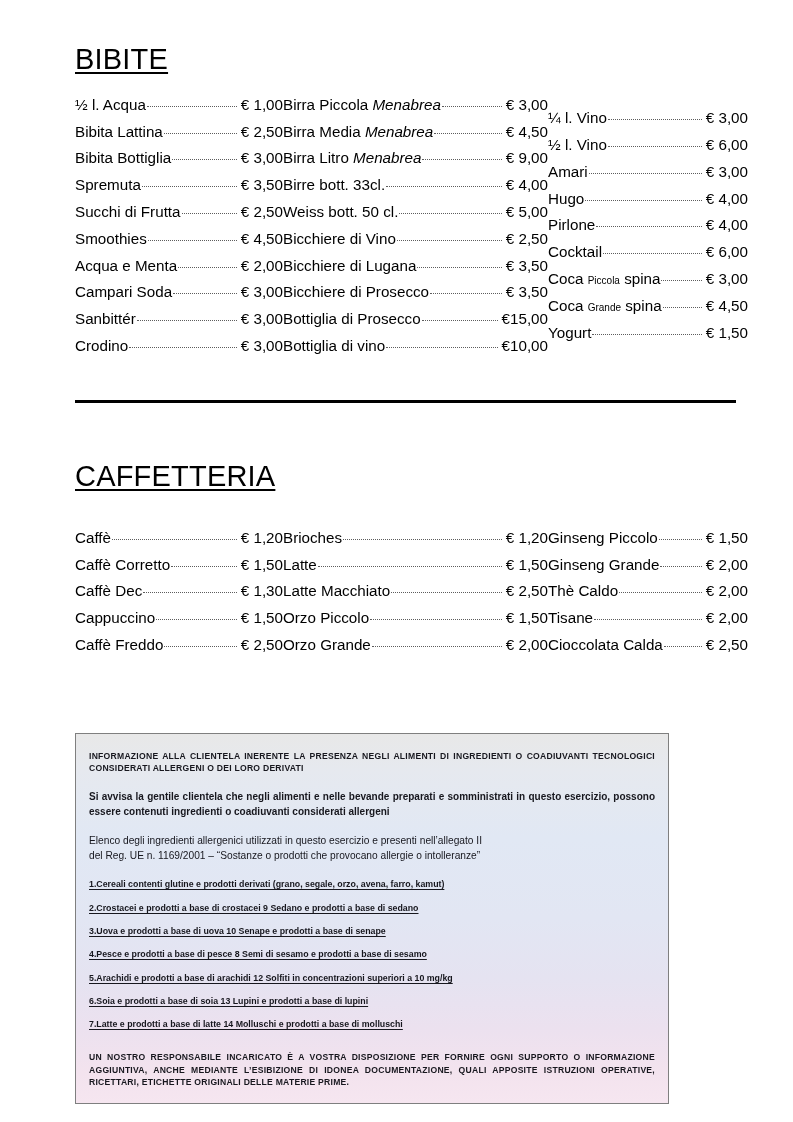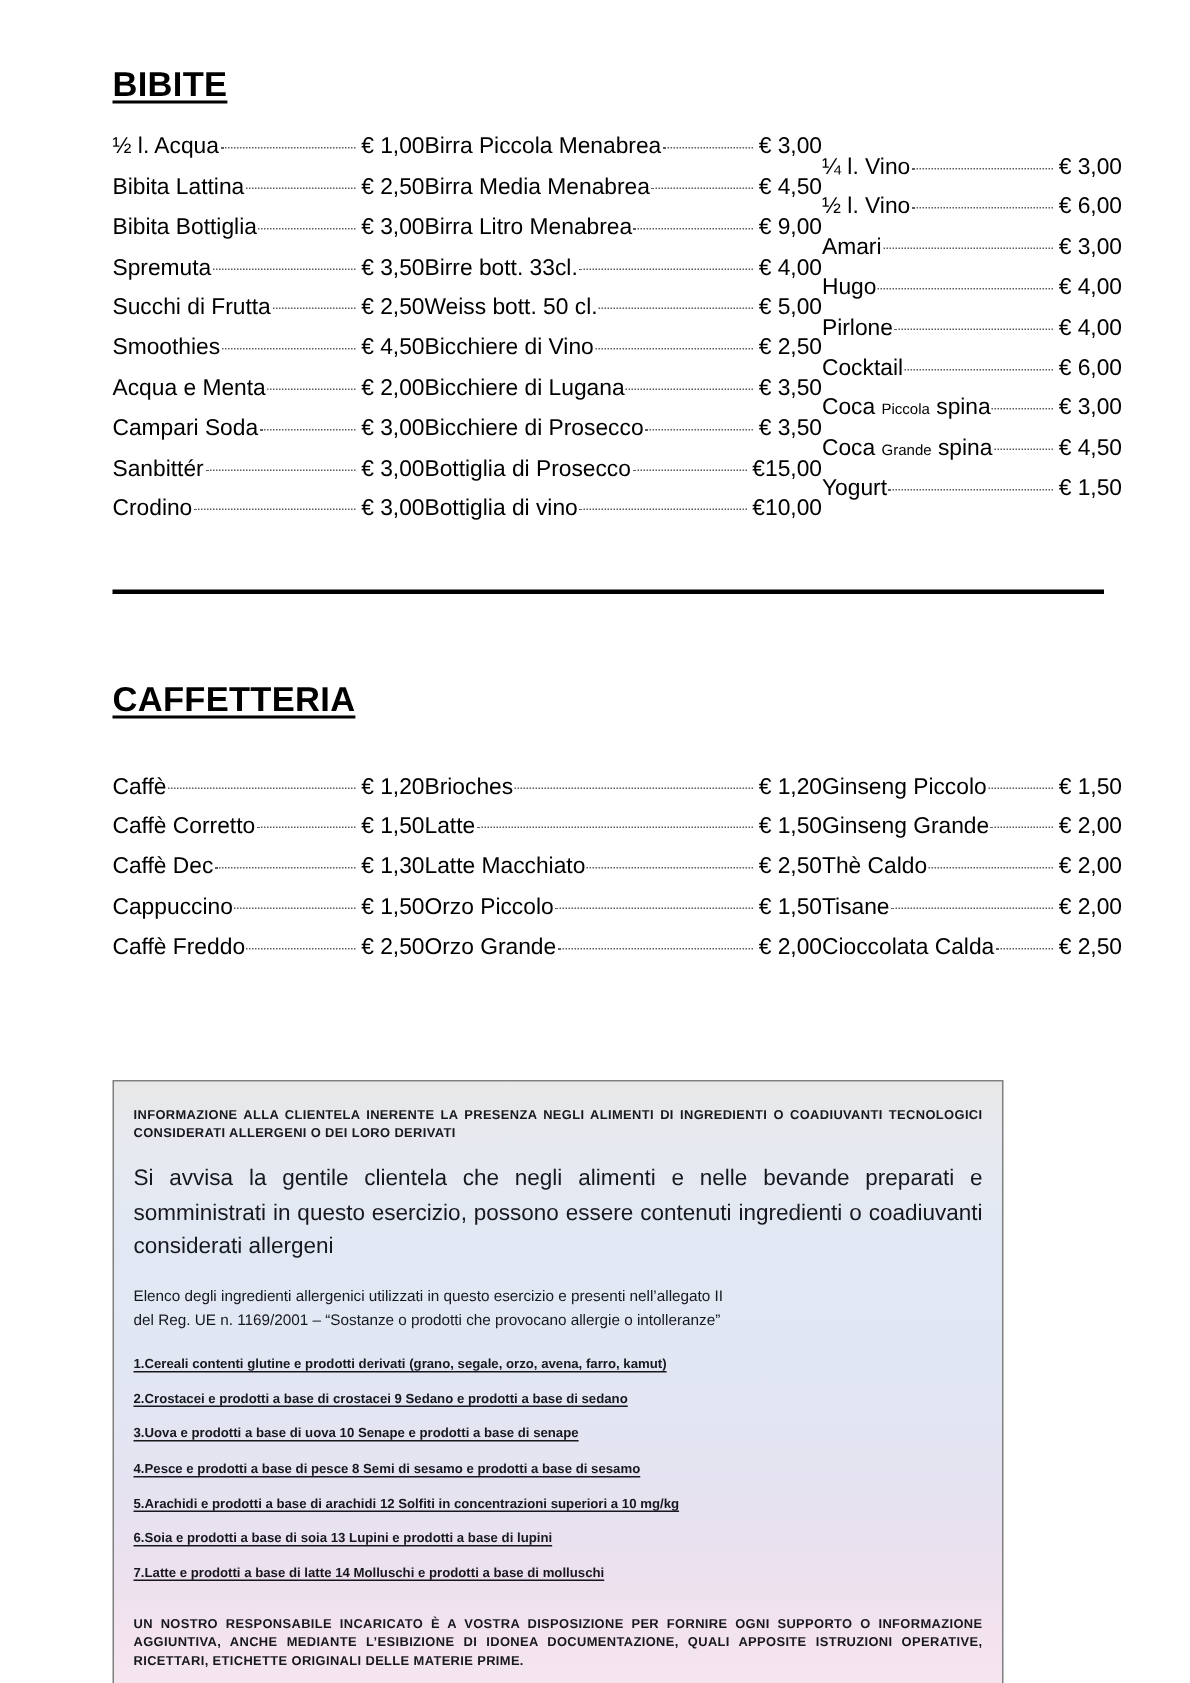--- a/index.html
+++ b/index.html
@@ -20,22 +20,22 @@
     position: absolute;
     left: 0; top: 0;
     width: 793px;
     height: 1122px;
     box-sizing: border-box;
     padding: 44px 57px 0 75px;
   }
 
   
   .section-title {
-    font-size: 23px;
-    font-weight: bold;
+    font-size: 29px;
+    font-weight: normal;
     letter-spacing: 0.2px;
     text-decoration: underline;
     text-underline-offset: 3px;
     margin: 0;
     line-height: 1.1;
   }
 
   
   .menu-grid {
     display: flex;
@@ -65,21 +65,21 @@
     position: relative;
     top: -3px;
     margin: 0 1px;
     height: 0;
   }
   .item-price {
     flex: 0 0 auto;
     text-align: right;
     padding-left: 3px;
   }
-  .ital { }
+  .ital { font-style: italic; }
   .small-word { font-size: 10px; }
 
   
   .rule {
     height: 0;
     border-top: 3px solid #000000;
     margin: 0;
     width: 661px;
   }
 
@@ -104,22 +104,22 @@
     color: #17171e;
   }
   .al-caps {
     font-size: 8.6px;
     font-weight: bold;
     text-align: justify;
     letter-spacing: 0.25px;
     line-height: 1.45;
   }
   .al-bold {
-    font-size: 15px;
-    font-weight: normal;
+    font-size: 10px;
+    font-weight: bold;
     text-align: justify;
     line-height: 1.5;
   }
   .al-plain {
     font-size: 10.2px;
     line-height: 1.55;
   }
   .al-item {
     font-size: 8.8px;
     font-weight: bold;

